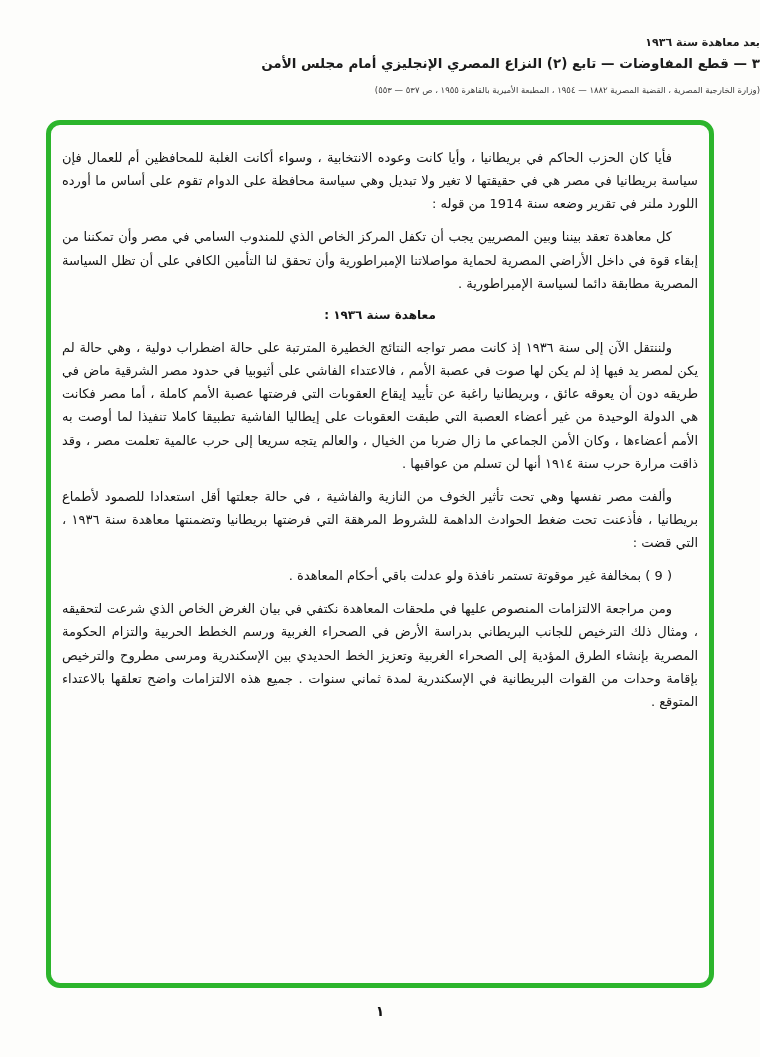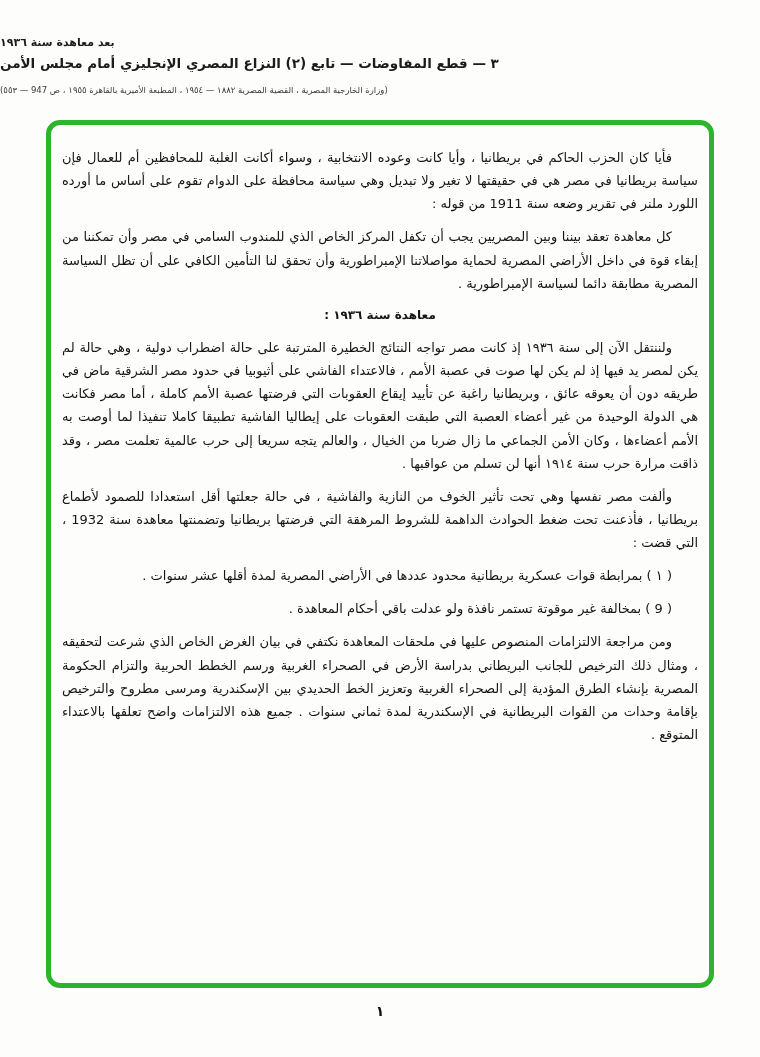--- a/index.html
+++ b/index.html
@@ -14,23 +14,24 @@
     margin: 0 auto;
     background: #fdfdfb;
     overflow: hidden;
     font-family: "DejaVu Sans", sans-serif;
     color: #1c1c1c;
   }
   .header {
     position: absolute;
     top: 36px;
     left: 0;
-    right: 16px;
-    text-align: left;
+    right: 0;
+    text-align: right;
     direction: rtl;
+    padding-left: 35px;
   }
   .header-line1 {
     font-size: 11px;
     font-weight: bold;
     letter-spacing: 1px;
     margin-bottom: 6px;
   }
   .header-line2 {
     font-size: 13.5px;
     font-weight: bold;
@@ -91,31 +92,30 @@
   }
 </style>
 </head>
 <body>
 
 <div class="page">
 
   <div class="header">
     <div class="header-line1">بعد معاهدة سنة ١٩٣٦</div>
     <div class="header-line2">٣ — قطع المفاوضات — تابع (٢) النزاع المصري الإنجليزي أمام مجلس الأمن</div>
-    <div class="header-line3">(وزارة الخارجية المصرية ، القضية المصرية ١٨٨٢ — ١٩٥٤ ، المطبعة الأميرية بالقاهرة ١٩٥٥ ، ص 947 — ٥٥٣)</div>
+    <div class="header-line3">(وزارة الخارجية المصرية ، القضية المصرية ١٨٨٢ — ١٩٥٤ ، المطبعة الأميرية بالقاهرة ١٩٥٥ ، ص ٥٣٧ — ٥٥٣)</div>
   </div>
 
   <div class="green-box"></div>
 
   <div class="content">
-    <p>فأيا كان الحزب الحاكم في بريطانيا ، وأيا كانت وعوده الانتخابية ، وسواء أكانت الغلبة للمحافظين أم للعمال فإن سياسة بريطانيا في مصر هي في حقيقتها لا تغير ولا تبديل وهي سياسة محافظة على الدوام تقوم على أساس ما أورده اللورد ملنر في تقرير وضعه سنة 1911 من قوله :</p>
+    <p>فأيا كان الحزب الحاكم في بريطانيا ، وأيا كانت وعوده الانتخابية ، وسواء أكانت الغلبة للمحافظين أم للعمال فإن سياسة بريطانيا في مصر هي في حقيقتها لا تغير ولا تبديل وهي سياسة محافظة على الدوام تقوم على أساس ما أورده اللورد ملنر في تقرير وضعه سنة 1914 من قوله :</p>
     <p class="quote">كل معاهدة تعقد بيننا وبين المصريين يجب أن تكفل المركز الخاص الذي للمندوب السامي في مصر وأن تمكننا من إبقاء قوة في داخل الأراضي المصرية لحماية مواصلاتنا الإمبراطورية وأن تحقق لنا التأمين الكافي على أن تظل السياسة المصرية مطابقة دائما لسياسة الإمبراطورية .</p>
     <p class="section-heading">معاهدة سنة ١٩٣٦ :</p>
     <p>ولننتقل الآن إلى سنة ١٩٣٦ إذ كانت مصر تواجه النتائج الخطيرة المترتبة على حالة اضطراب دولية ، وهي حالة لم يكن لمصر يد فيها إذ لم يكن لها صوت في عصبة الأمم ، فالاعتداء الفاشي على أثيوبيا في حدود مصر الشرقية ماض في طريقه دون أن يعوقه عائق ، وبريطانيا راغبة عن تأييد إيقاع العقوبات التي فرضتها عصبة الأمم كاملة ، أما مصر فكانت هي الدولة الوحيدة من غير أعضاء العصبة التي طبقت العقوبات على إيطاليا الفاشية تطبيقا كاملا تنفيذا لما أوصت به الأمم أعضاءها ، وكان الأمن الجماعي ما زال ضربا من الخيال ، والعالم يتجه سريعا إلى حرب عالمية تعلمت مصر ، وقد ذاقت مرارة حرب سنة ١٩١٤ أنها لن تسلم من عواقبها .</p>
-    <p>وألفت مصر نفسها وهي تحت تأثير الخوف من النازية والفاشية ، في حالة جعلتها أقل استعدادا للصمود لأطماع بريطانيا ، فأذعنت تحت ضغط الحوادث الداهمة للشروط المرهقة التي فرضتها بريطانيا وتضمنتها معاهدة سنة 1932 ، التي قضت :</p>
-    <p class="list-item">( ١ ) بمرابطة قوات عسكرية بريطانية محدود عددها في الأراضي المصرية لمدة أقلها عشر سنوات .</p>
+    <p>وألفت مصر نفسها وهي تحت تأثير الخوف من النازية والفاشية ، في حالة جعلتها أقل استعدادا للصمود لأطماع بريطانيا ، فأذعنت تحت ضغط الحوادث الداهمة للشروط المرهقة التي فرضتها بريطانيا وتضمنتها معاهدة سنة ١٩٣٦ ، التي قضت :</p>
     <p class="list-item">( 9 ) بمخالفة غير موقوتة تستمر نافذة ولو عدلت باقي أحكام المعاهدة .</p>
     <p>ومن مراجعة الالتزامات المنصوص عليها في ملحقات المعاهدة نكتفي في بيان الغرض الخاص الذي شرعت لتحقيقه ، ومثال ذلك الترخيص للجانب البريطاني بدراسة الأرض في الصحراء الغربية ورسم الخطط الحربية والتزام الحكومة المصرية بإنشاء الطرق المؤدية إلى الصحراء الغربية وتعزيز الخط الحديدي بين الإسكندرية ومرسى مطروح والترخيص بإقامة وحدات من القوات البريطانية في الإسكندرية لمدة ثماني سنوات . جميع هذه الالتزامات واضح تعلقها بالاعتداء المتوقع .</p>
   </div>
 
   <div class="page-number">١</div>
 
 </div>
 
 </body></html>

